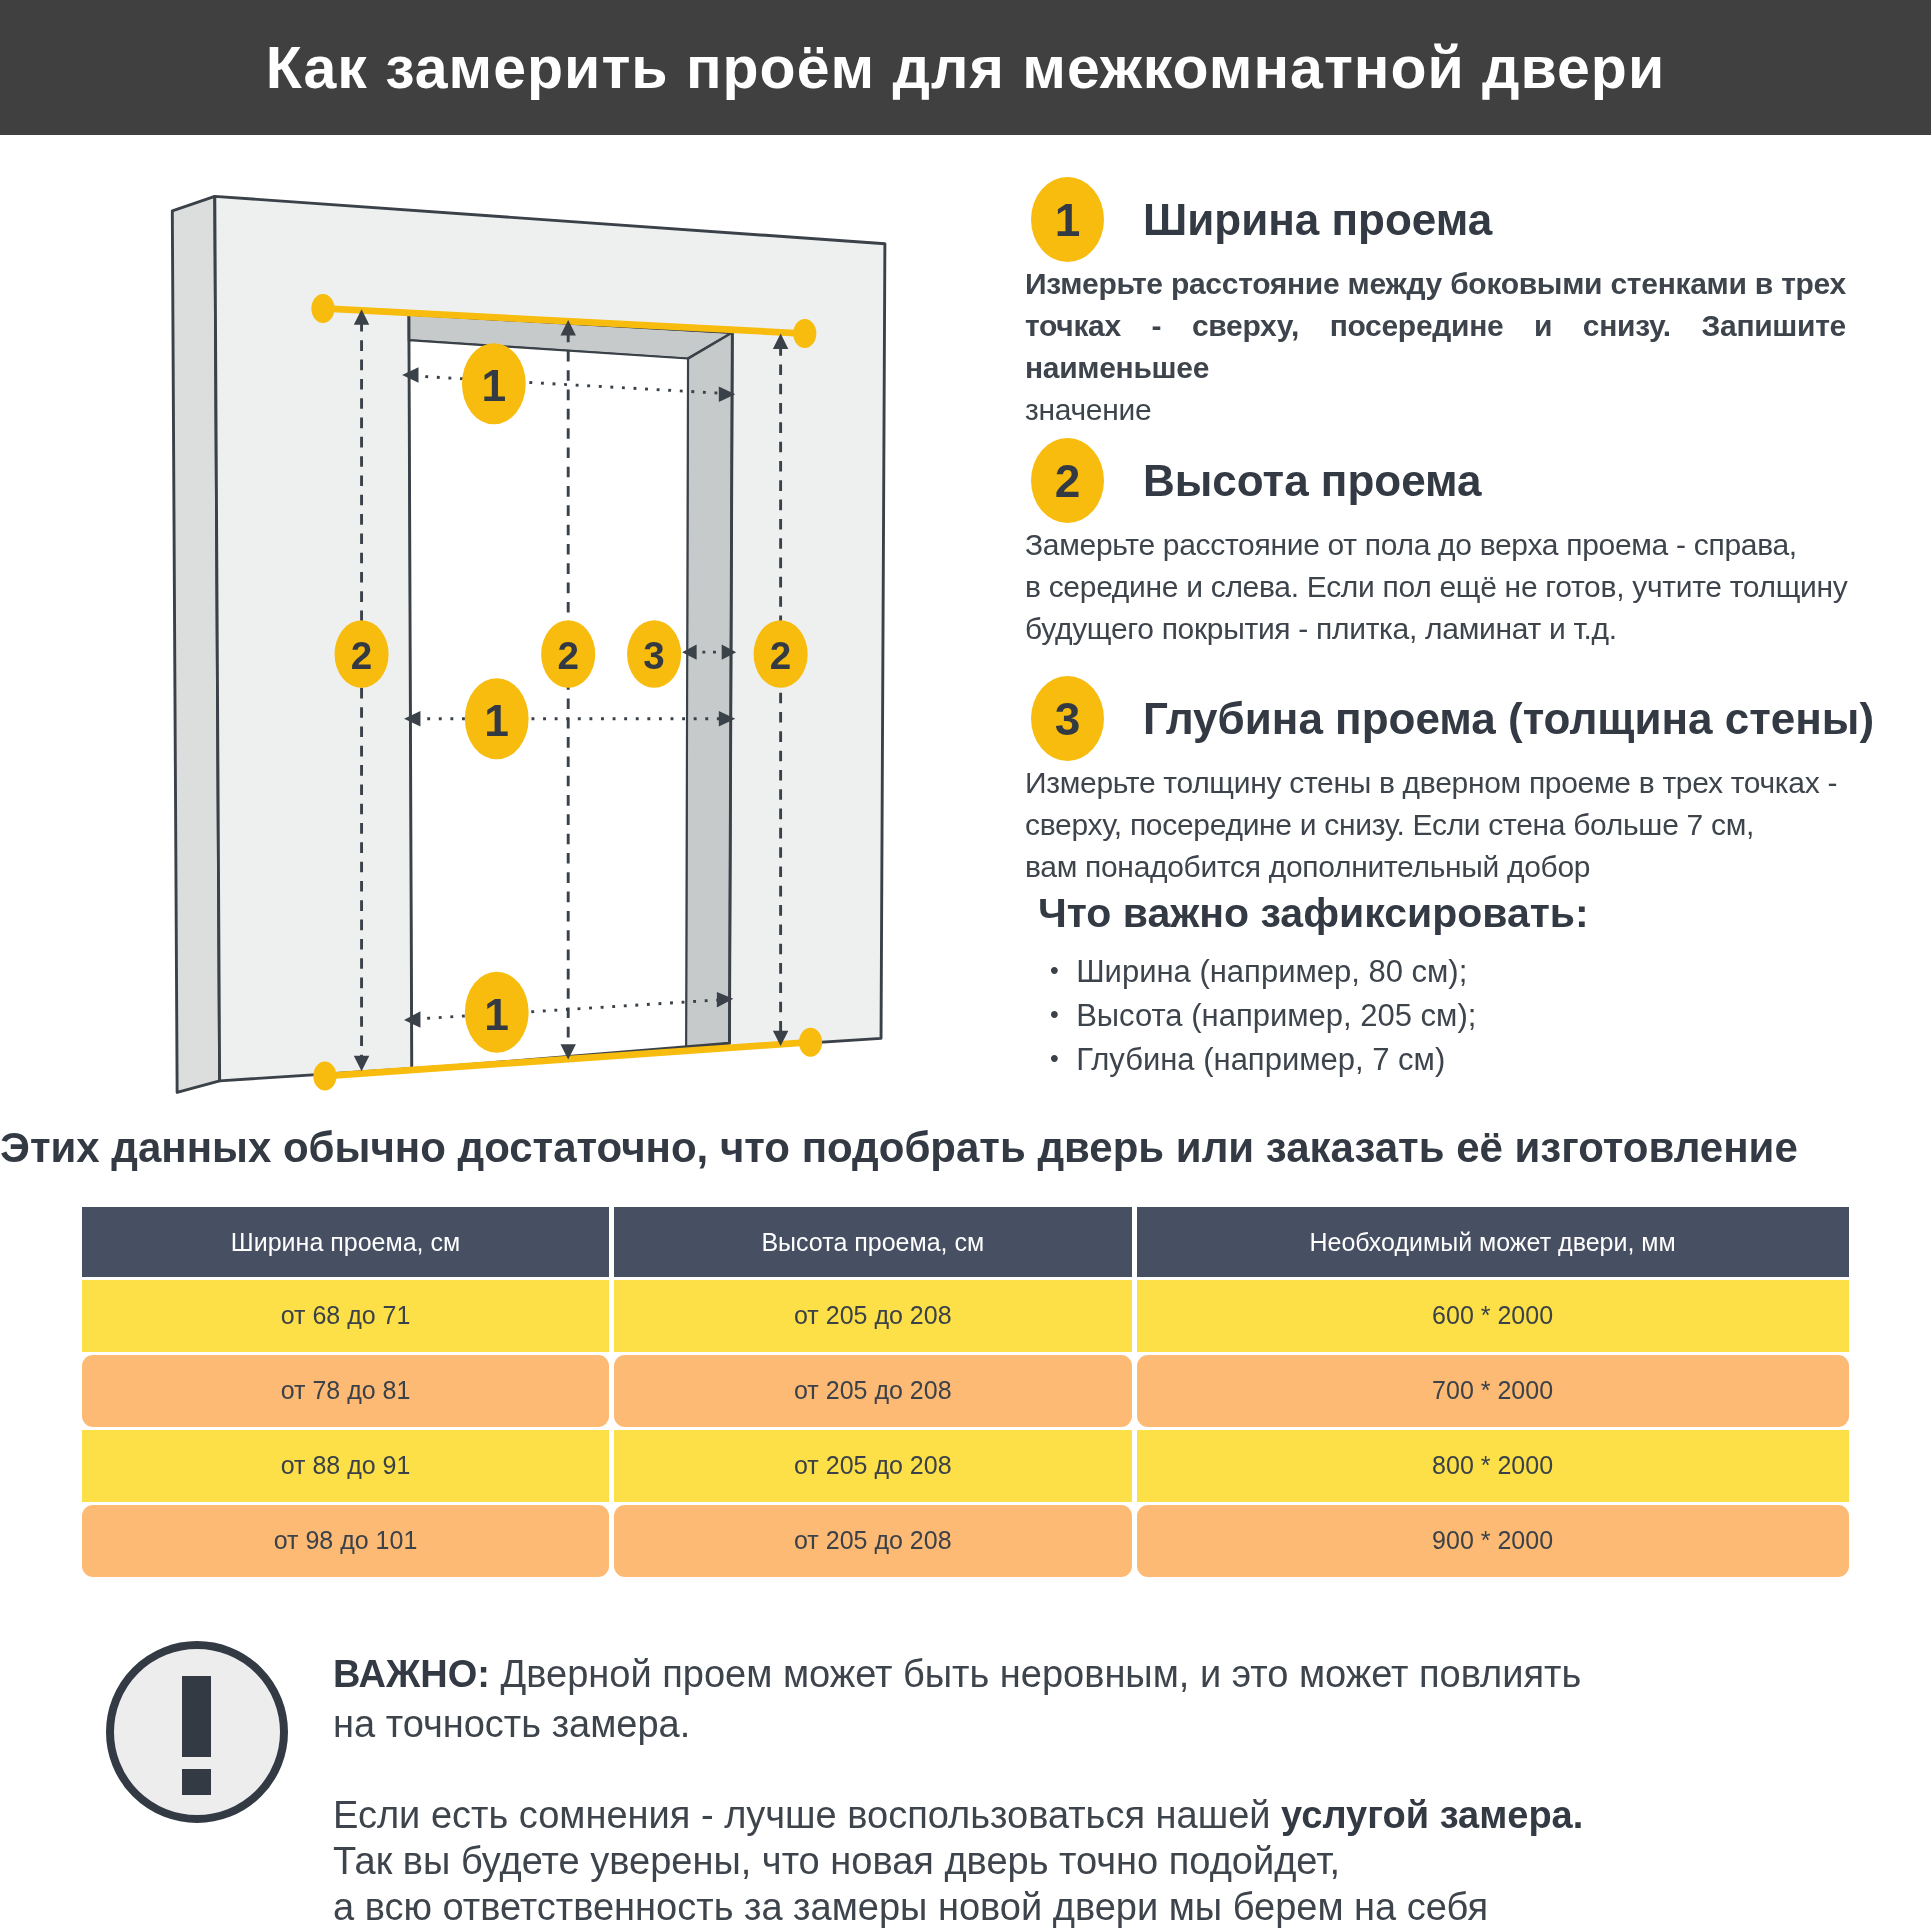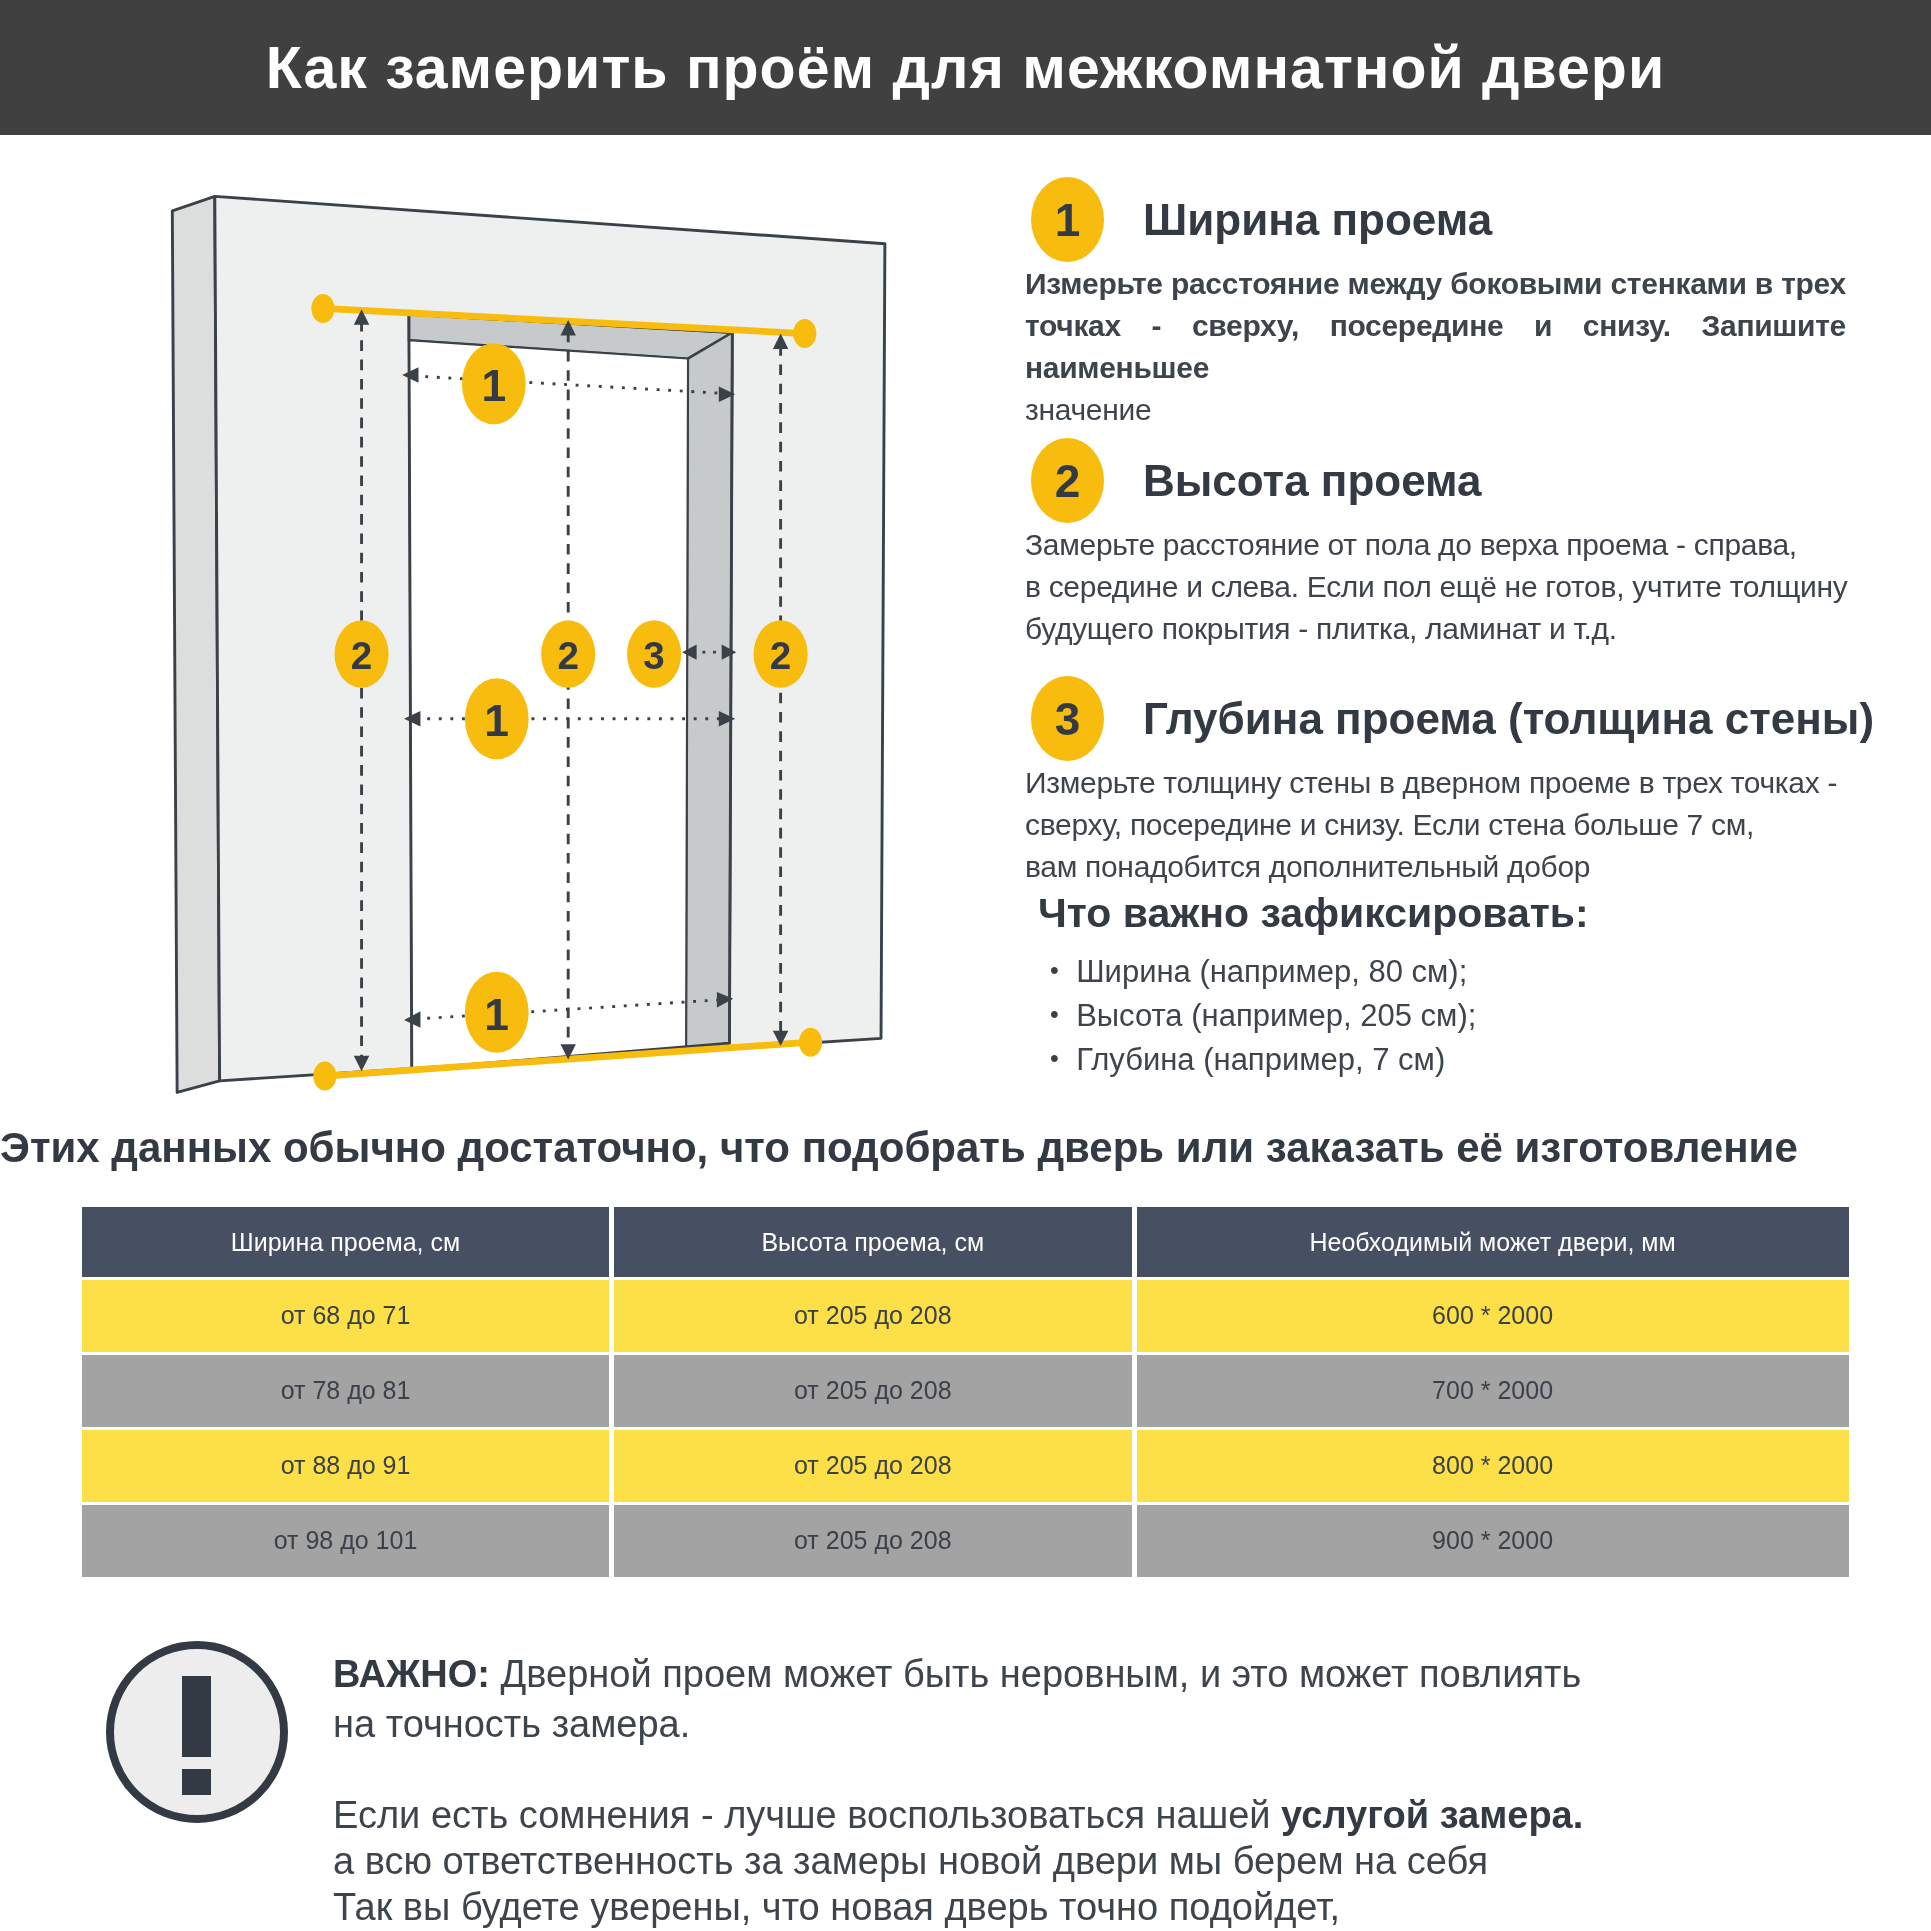--- a/index.html
+++ b/index.html
@@ -53,21 +53,21 @@
   }
   .size-table .cell {
     display:flex; align-items:center; justify-content:center;
     font-size:25px; color:#3A4148;
   }
   .size-table .th {
     height:70px; background:#474F63; color:#ffffff; font-weight:500;
   }
   .size-table .td { height:72px; font-weight:500; }
   .row-light { background:#fde047; }
-  .row-dark  { background:#a3a3a3; }
+  .row-dark  { background:#fdba74;border-radius:11px; }
 
   
   .warn-icon {
     left:106px; top:1641px; width:182px; height:182px; border-radius:50%;
     background:#EDEDEE; border:8.7px solid #333A44;
   }
   .warn-icon .bar  { position:absolute; left:68px; top:27px;  width:29px; height:81px; background:#333A44; }
   .warn-icon .dot  { position:absolute; left:68px; top:120px; width:29px; height:26px; background:#333A44; }
   .warn-p1 { left:333px; top:1649px; font-size:38px; line-height:50px; color:#3E444C; }
   .warn-p2 { left:333px; top:1792px; font-size:38px; line-height:46px; color:#3E444C; }
@@ -261,18 +261,18 @@
   <div class="abs warn-icon">
     <div class="bar"></div>
     <div class="dot"></div>
   </div>
   <div class="abs warn-p1">
     <div class="warn-line"><span class="b">ВАЖНО:</span><span> Дверной проем может быть неровным, и это может повлиять</span></div>
     <div class="warn-line">на точность замера.</div>
   </div>
   <div class="abs warn-p2">
     <div class="warn-line"><span>Если есть сомнения - лучше воспользоваться нашей </span><span class="b">услугой замера.</span></div>
+    <div class="warn-line">Так вы будете уверены, что новая дверь точно подойдет,</div>
     <div class="warn-line">а всю ответственность за замеры новой двери мы берем на себя</div>
-    <div class="warn-line">Так вы будете уверены, что новая дверь точно подойдет,</div>
   </div>
 
 </div>
 
 
 </body></html>

